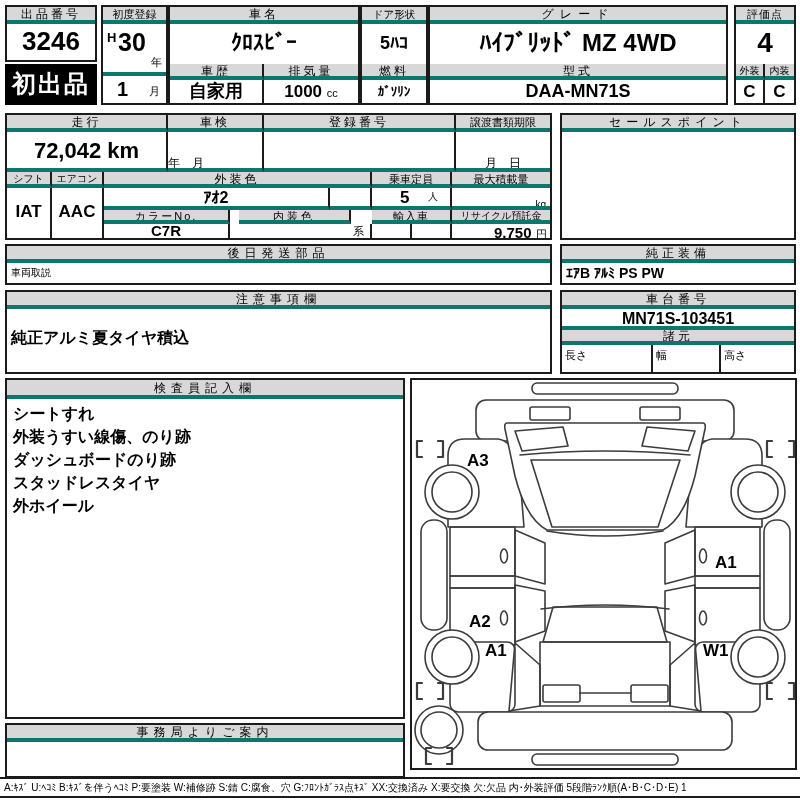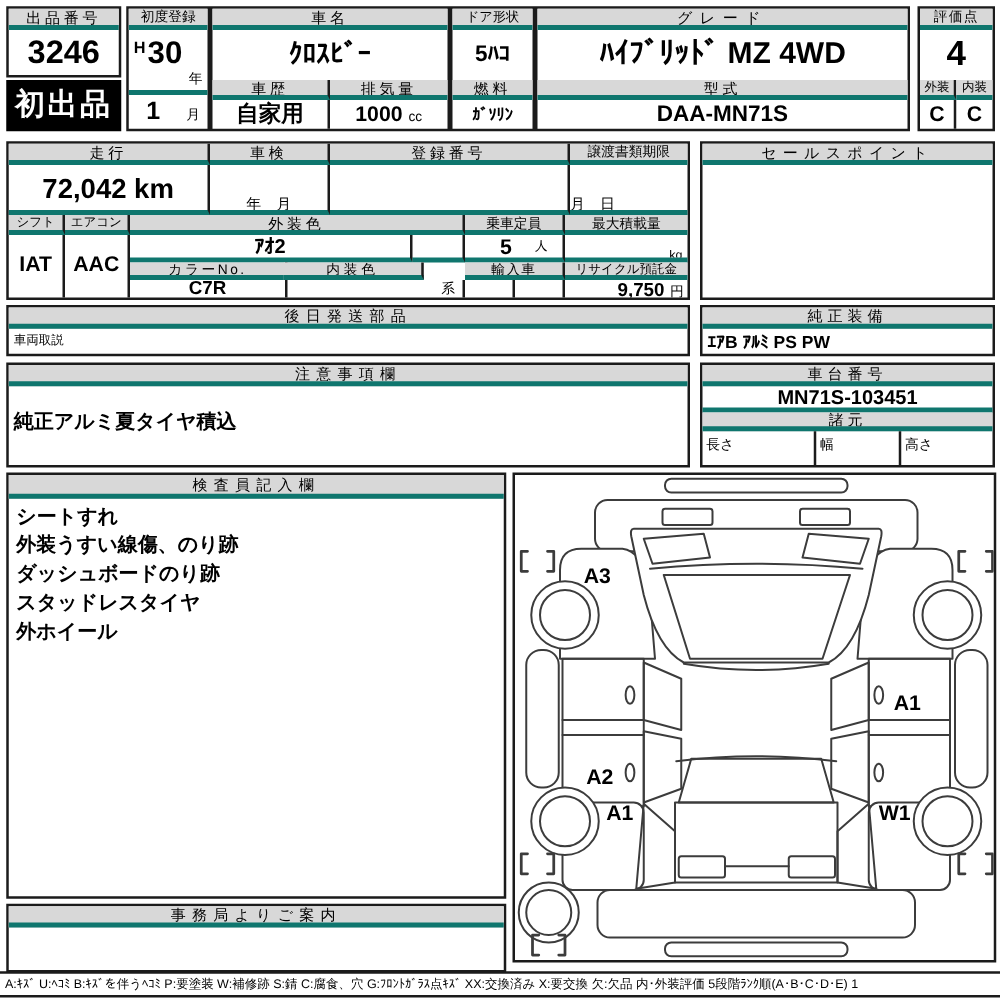--- a/index.html
+++ b/index.html
@@ -75,43 +75,43 @@
   <div class="cell big" style="left:29px;top:73px;width:29px;height:23px;font-size:17px;line-height:23px">C</div>
 </div>
 
 <div class="box" style="left:5px;top:113px;width:547px;height:127px">
   <div class="cell hdr bb br" style="left:0;top:0;width:161px;height:17px">走行</div>
   <div class="cell hdr bb br" style="left:161px;top:0;width:96px;height:17px">車検</div>
   <div class="cell hdr bb br" style="left:257px;top:0;width:192px;height:17px">登録番号</div>
   <div class="cell hdr bb" style="left:449px;top:0;width:94px;height:17px;font-size:11px;letter-spacing:0">譲渡書類期限</div>
 
   <div class="cell big br bb" style="left:0;top:17px;width:161px;height:40px;font-size:22px;line-height:38px">72,042 km</div>
-  <div class="cell br bb" style="left:161px;top:17px;width:96px;height:40px;font-size:12px;text-align:center;line-height:62px">年　月</div>
+  <div class="cell br bb" style="left:161px;top:17px;width:96px;height:40px;font-size:12px;line-height:62px">年　月</div>
   <div class="cell br bb" style="left:257px;top:17px;width:192px;height:40px"></div>
-  <div class="cell bb" style="left:449px;top:17px;width:94px;height:40px;font-size:12px;text-align:left;line-height:62px">月　日</div>
+  <div class="cell bb" style="left:449px;top:17px;width:94px;height:40px;font-size:12px;text-align:center;line-height:62px">月　日</div>
 
   <div class="cell hdr bb br" style="left:0;top:57px;width:45px;height:16px;font-size:10px;letter-spacing:0;line-height:14px">シフト</div>
   <div class="cell hdr bb br" style="left:45px;top:57px;width:52px;height:16px;font-size:10px;letter-spacing:0;line-height:14px">エアコン</div>
   <div class="cell hdr bb br" style="left:97px;top:57px;width:268px;height:16px;line-height:14px">外装色</div>
   <div class="cell hdr bb br" style="left:365px;top:57px;width:80px;height:16px;font-size:11px;letter-spacing:0;line-height:14px">乗車定員</div>
   <div class="cell hdr bb" style="left:445px;top:57px;width:98px;height:16px;font-size:11px;letter-spacing:0;line-height:14px">最大積載量</div>
 
   <div class="cell big br" style="left:0;top:73px;width:45px;height:50px;font-size:17px;line-height:48px">IAT</div>
   <div class="cell big br" style="left:45px;top:73px;width:52px;height:50px;font-size:17px;line-height:48px">AAC</div>
 
   <div class="cell big br bb" style="left:97px;top:73px;width:226px;height:22px;font-size:16px;line-height:20px">ｱｵ2</div>
   <div class="cell br bb" style="left:323px;top:73px;width:42px;height:22px"></div>
   <div class="cell br bb" style="left:365px;top:73px;width:80px;height:22px">
     <span class="abs" style="left:28px;top:0;font-size:17px;font-weight:bold">5</span>
     <span class="abs" style="right:12px;bottom:2px;font-size:10px">人</span>
   </div>
   <div class="cell bb" style="left:445px;top:73px;width:98px;height:22px;text-align:right;font-size:10px;line-height:34px;padding-right:4px">kg</div>
 
   <div class="cell hdr bb br" style="left:97px;top:95px;width:126px;height:14px;font-size:11px;letter-spacing:2px;line-height:12px">カラーNo.</div>
-  <div class="cell hdr bb br" style="left:220px;top:95px;width:112px;height:14px;font-size:11px;line-height:12px">内装色</div>
+  <div class="cell hdr bb br" style="left:232px;top:95px;width:112px;height:14px;font-size:11px;line-height:12px">内装色</div>
   <div class="cell hdr bb br" style="left:365px;top:95px;width:80px;height:14px;font-size:11px;letter-spacing:1px;line-height:12px">輸入車</div>
   <div class="cell hdr bb" style="left:445px;top:95px;width:98px;height:14px;font-size:10px;letter-spacing:0;line-height:12px">リサイクル預託金</div>
 
   <div class="cell big br" style="left:97px;top:109px;width:126px;height:14px;font-size:15px;line-height:14px">C7R</div>
   <div class="cell br" style="left:223px;top:109px;width:142px;height:14px;text-align:right;font-size:11px;line-height:14px;padding-right:6px">系</div>
   <div class="cell br" style="left:365px;top:109px;width:40px;height:14px"></div>
   <div class="cell br" style="left:405px;top:109px;width:40px;height:14px"></div>
   <div class="cell" style="left:445px;top:109px;width:98px;height:14px;text-align:right;padding-right:3px">
     <span style="font-size:15px;font-weight:bold;line-height:14px">9,750</span>
     <span class="small">円</span>

